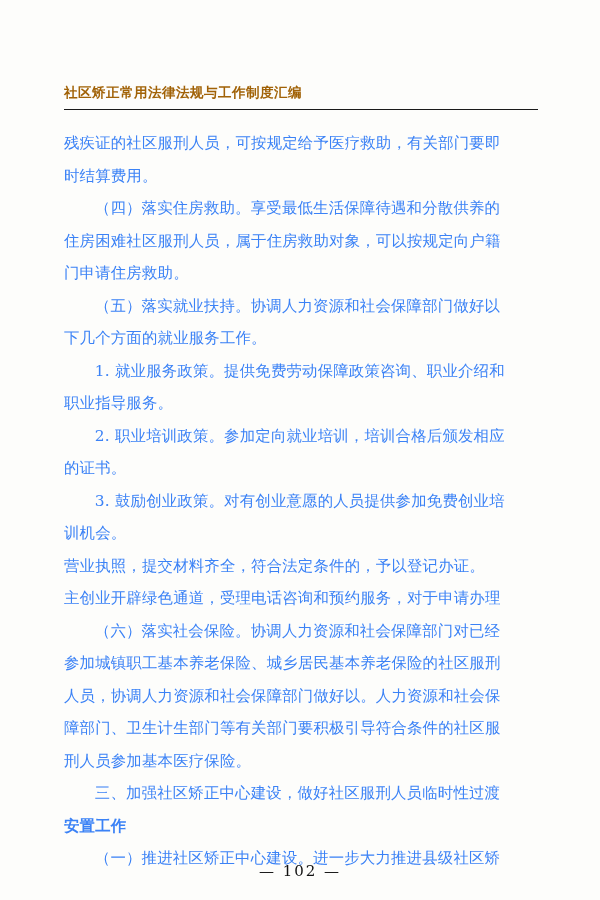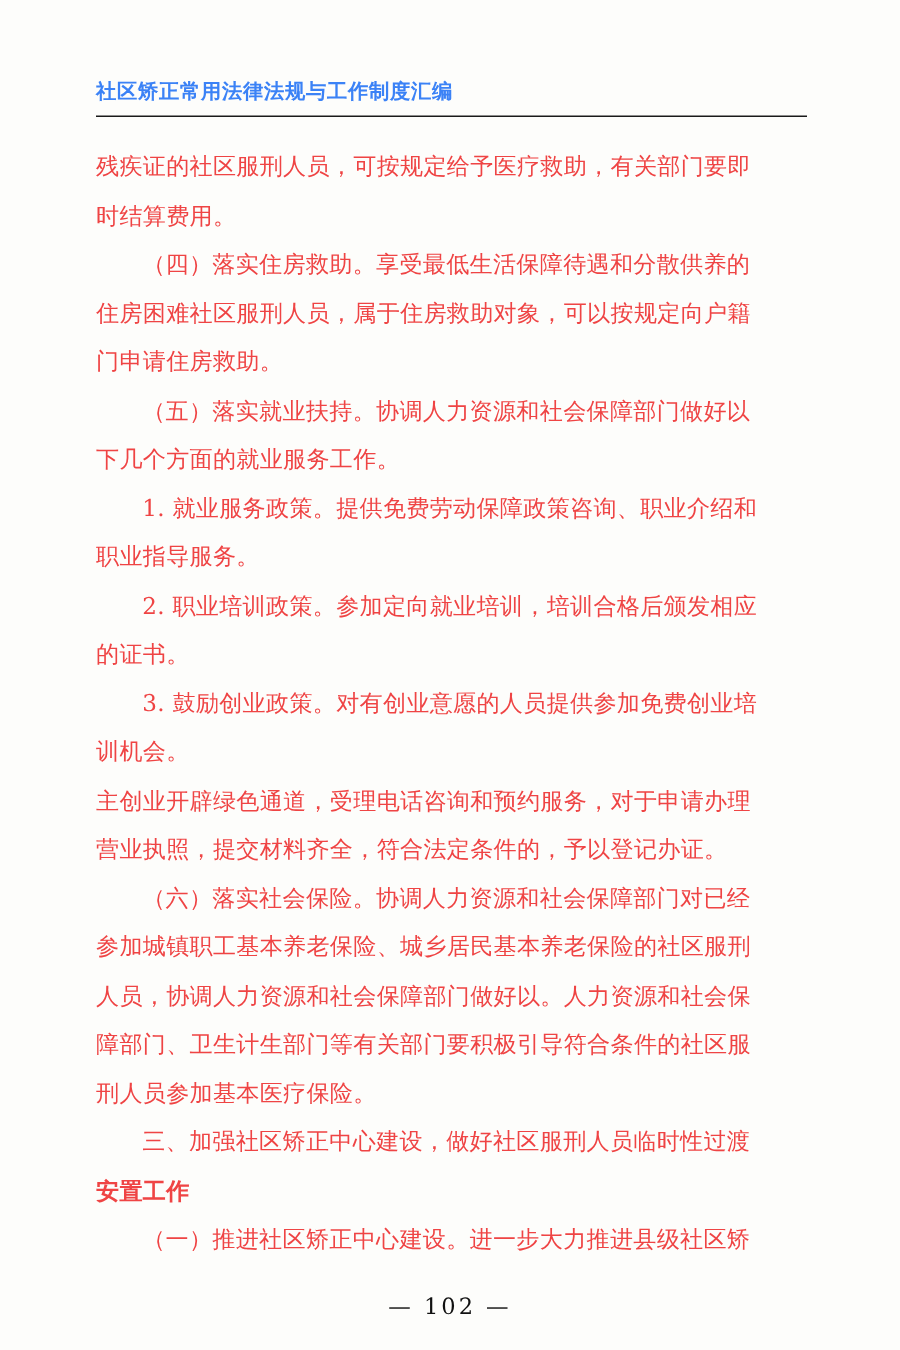--- a/index.html
+++ b/index.html
@@ -26,38 +26,39 @@
     position: absolute;
     left: 64px;
     top: 52px;
     width: 474px;
   }
   .header {
     font-family: "DejaVu Serif", "Liberation Serif", serif;
     font-weight: bold;
     font-size: 13.5px;
     letter-spacing: 0.5px;
-    color: #3b82f6;
+    color: #a16207;
     padding-bottom: 7px;
     white-space: nowrap;
+    margin-top: 32px;
   }
   .rule {
     border: 0;
     border-top: 1.6px solid #1a1a1a;
     margin: 0 0 18px 0;
     width: 100%;
   }
   .body-text p {
     margin: 0 0 1px 0;
     font-size: 15.4px;
     line-height: 31.5px;
     text-align: justify;
     text-justify: inter-ideograph;
     letter-spacing: 0.2px;
-    color: #ef4444;
+    color: #3b82f6;
   }
   .body-text p.indent {
     text-indent: 2em;
   }
   .body-text p.noindent {
     text-indent: 0;
   }
   .body-text p.bold {
     font-weight: normal;
     text-indent: 2em;
@@ -93,22 +94,22 @@
       <p class="noindent">住房困难社区服刑人员，属于住房救助对象，可以按规定向户籍</p>
       <p class="noindent">门申请住房救助。</p>
       <p class="indent">（五）落实就业扶持。协调人力资源和社会保障部门做好以</p>
       <p class="noindent">下几个方面的就业服务工作。</p>
       <p class="indent">1. 就业服务政策。提供免费劳动保障政策咨询、职业介绍和</p>
       <p class="noindent">职业指导服务。</p>
       <p class="indent">2. 职业培训政策。参加定向就业培训，培训合格后颁发相应</p>
       <p class="noindent">的证书。</p>
       <p class="indent">3. 鼓励创业政策。对有创业意愿的人员提供参加免费创业培</p>
       <p class="noindent">训机会。</p>
+      <p class="noindent">营业执照，提交材料齐全，符合法定条件的，予以登记办证。</p>
       <p class="noindent">主创业开辟绿色通道，受理电话咨询和预约服务，对于申请办理</p>
-      <p class="noindent">营业执照，提交材料齐全，符合法定条件的，予以登记办证。</p>
       <p class="indent">（六）落实社会保险。协调人力资源和社会保障部门对已经</p>
       <p class="noindent">参加城镇职工基本养老保险、城乡居民基本养老保险的社区服刑</p>
       <p class="noindent">人员，协调人力资源和社会保障部门做好以。人力资源和社会保</p>
       <p class="noindent">障部门、卫生计生部门等有关部门要积极引导符合条件的社区服</p>
       <p class="noindent">刑人员参加基本医疗保险。</p>
       <p class="bold">三、加强社区矫正中心建设，做好社区服刑人员临时性过渡</p>
       <p class="bold-cont">安置工作</p>
       <p class="indent">（一）推进社区矫正中心建设。进一步大力推进县级社区矫</p>
     </div>
   </div>

